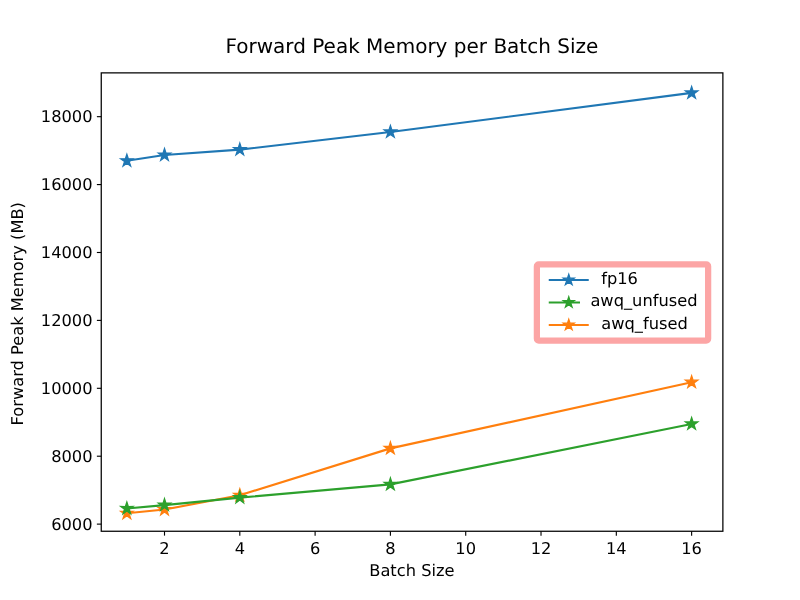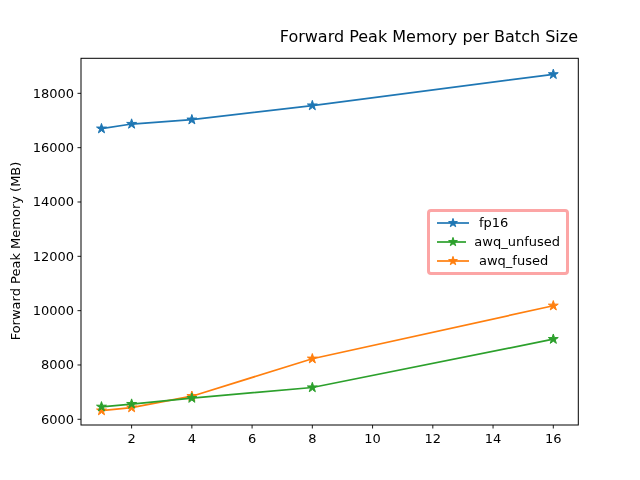--- a/index.html
+++ b/index.html
@@ -1,27 +1,27 @@
 <!DOCTYPE html>
 <html><head>
 <meta charset="utf-8">
 <style>
   html,body{margin:0;padding:0;background:#fff;}
   .figure{position:relative;width:640px;height:480px;background:#ffffff;overflow:hidden;
           font-family:"DejaVu Sans", sans-serif;color:#000;}
   .chart-svg{position:absolute;left:0;top:0;}
   svg text{font-family:"DejaVu Sans", sans-serif;fill:#000000;}
-  .title{position:absolute;left:81px;width:497px;top:27px;text-align:right;
+  .title{position:absolute;left:81px;width:497px;top:27px;text-align:center;
          font-size:16px;color:#000;}
   .xlabel{position:absolute;left:81px;width:497px;top:450px;text-align:center;
           font-size:13px;color:#000;}
   .ylabel{position:absolute;left:15px;top:251px;transform:translate(-50%,-50%) rotate(-90deg);
           white-space:nowrap;font-size:13px;color:#000;}
   .legend{position:absolute;left:427px;top:209px;width:142px;height:66px;
-          box-sizing:border-box;border:3px solid #fca5a5;border-radius:4px;
+          box-sizing:border-box;border:5px solid #fca5a5;border-radius:4px;
           background:rgba(255,255,255,0.85);display:flex;flex-direction:column;
           justify-content:space-evenly;padding:1px 6px 1px 5px;}
   .legend-row{display:flex;align-items:center;gap:8px;height:20px;}
   .legend-label{font-size:13px;line-height:14px;}
 </style>
 </head>
 <body>
 
 <div class="figure">
   <svg class="chart-svg" id="plot" width="640" height="480" viewBox="0 0 640 480">
@@ -70,20 +70,21 @@
       <path d="M553.30 300.55L554.46 304.15L558.24 304.15L555.18 306.37L556.36 309.96L553.30 307.74L550.24 309.96L551.42 306.37L548.35 304.15L552.13 304.15Z" fill="#ff7f0e" stroke="#ff7f0e" stroke-width="1"></path>
       <polyline points="101.48,406.80 131.60,404.08 191.85,398.11 312.33,387.52 553.30,339.17" fill="none" stroke="#2ca02c" stroke-width="1.7"></polyline>
       <path d="M101.48 401.60L102.65 405.20L106.43 405.19L103.37 407.41L104.54 411.01L101.48 408.78L98.43 411.01L99.60 407.41L96.54 405.19L100.32 405.20Z" fill="#2ca02c" stroke="#2ca02c" stroke-width="1"></path>
       <path d="M131.60 398.88L132.77 402.48L136.55 402.48L133.49 404.70L134.66 408.29L131.60 406.07L128.55 408.29L129.72 404.70L126.66 402.48L130.44 402.48Z" fill="#2ca02c" stroke="#2ca02c" stroke-width="1"></path>
       <path d="M191.85 392.91L193.01 396.51L196.79 396.50L193.73 398.72L194.90 402.32L191.85 400.09L188.79 402.32L189.96 398.72L186.90 396.50L190.68 396.51Z" fill="#2ca02c" stroke="#2ca02c" stroke-width="1"></path>
       <path d="M312.33 382.32L313.49 385.91L317.28 385.91L314.21 388.13L315.39 391.72L312.33 389.50L309.27 391.72L310.45 388.13L307.38 385.91L311.17 385.91Z" fill="#2ca02c" stroke="#2ca02c" stroke-width="1"></path>
       <path d="M553.30 333.97L554.46 337.56L558.24 337.56L555.18 339.78L556.36 343.37L553.30 341.15L550.24 343.37L551.42 339.78L548.35 337.56L552.13 337.56Z" fill="#2ca02c" stroke="#2ca02c" stroke-width="1"></path>
     </svg>
 
   <div class="title">Forward Peak Memory per Batch Size</div>
+  <div class="xlabel">Batch Size</div>
   <div class="ylabel">Forward Peak Memory (MB)</div>
 
   <div class="legend">
     <div class="legend-row">
       <svg class="sample" width="36" height="14">
           <line x1="2" y1="7" x2="34" y2="7" stroke="#1f77b4" stroke-width="1.7"></line>
           <path d="M18.00 2.40L19.03 5.58L22.37 5.58L19.67 7.54L20.70 10.72L18.00 8.75L15.30 10.72L16.33 7.54L13.63 5.58L16.97 5.58Z" fill="#1f77b4" stroke="#1f77b4"></path>
         </svg>
       <span class="legend-label">fp16</span>
     </div>

